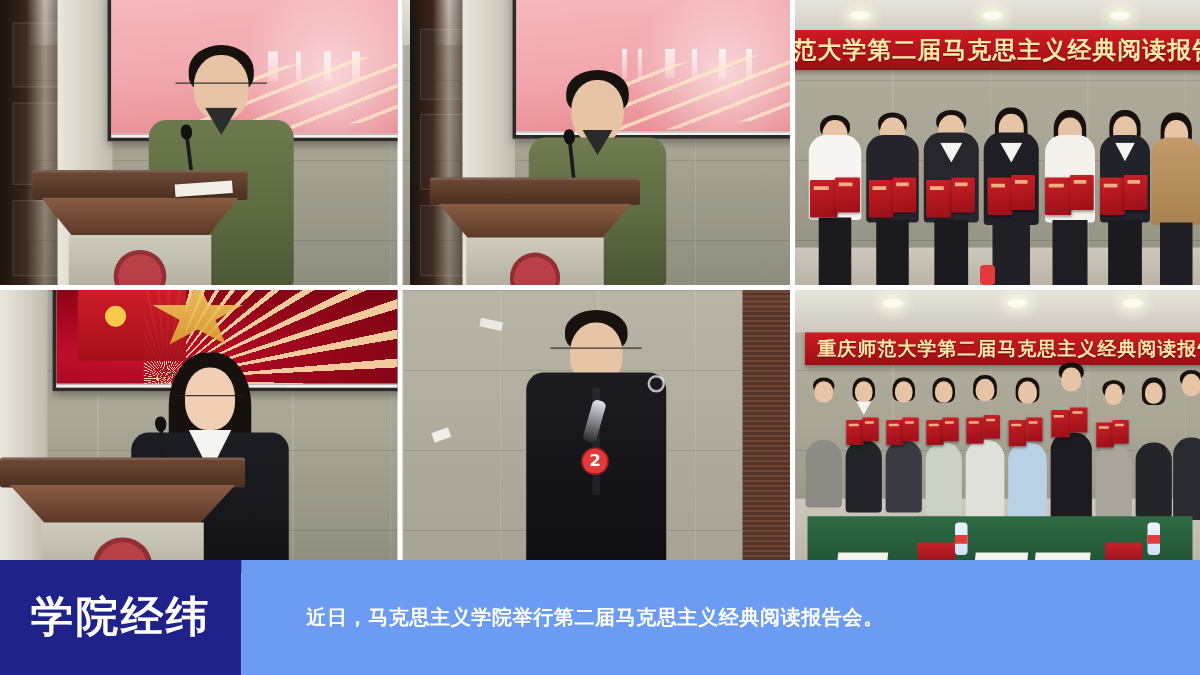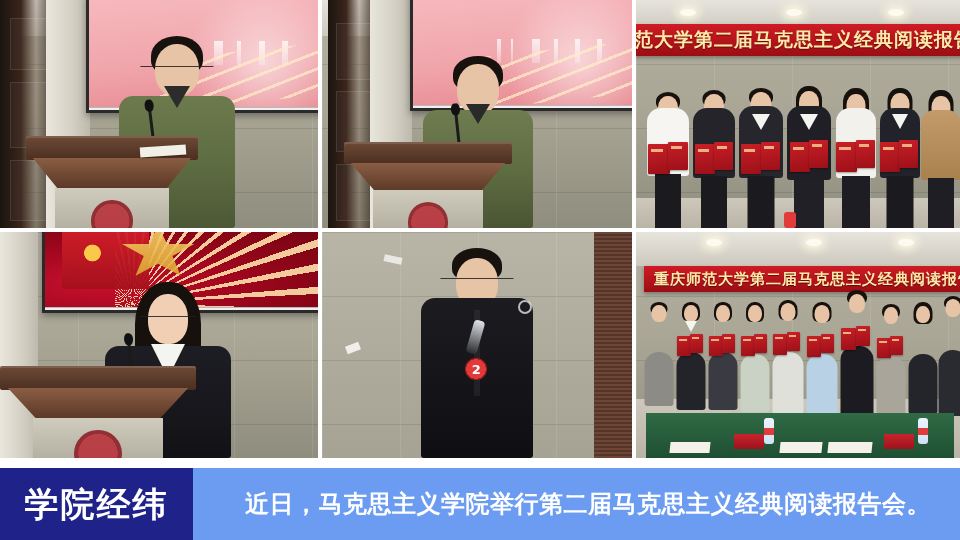--- a/index.html
+++ b/index.html
@@ -132,26 +132,26 @@
   .greentable{position:absolute;left:3%;right:3%;bottom:0;height:20%;
     background:linear-gradient(180deg,#2f6b45,#1f4f32);}
   .bottle{position:absolute;bottom:6%;width:10px;height:26px;border-radius:3px;
     background:linear-gradient(180deg,#eaf4ff,#cfe2f3);}
   .bottle:after{content:"";position:absolute;left:0;right:0;top:38%;height:26%;background:#e23b3b;}
   .placard{position:absolute;bottom:4%;height:15px;
     background:linear-gradient(180deg,#c8232c,#9c141c);}
   .paper{position:absolute;bottom:2%;height:11px;background:#f3f1ea;transform:skewX(-6deg);}
 
   
-  .capbar{position:absolute;left:0;right:0;bottom:0;height:72px;display:flex;}
+  .capbar{position:absolute;left:0;right:0;bottom:0;height:92px;display:flex;}
   .cap-left{width:193px;background:#1f2288;display:flex;align-items:center;justify-content:center;}
   .cap-left .logo{color:#ffffff;font-size:34px;font-weight:bold;letter-spacing:2px;
     font-family:"DejaVu Sans","Liberation Sans",sans-serif;line-height:1;}
   .cap-right{flex:1;background:#6b9cf2;display:flex;align-items:center;}
-  .cap-right .text{color:#ffffff;font-size:24px;font-weight:bold;letter-spacing:.5px;
+  .cap-right .text{color:#ffffff;font-size:16px;font-weight:bold;letter-spacing:.5px;
     margin-left:52px;font-family:"DejaVu Sans","Liberation Sans",sans-serif;}
 </style>
 </head>
 <body>
 
 <div class="stage">
 
   <div class="collage">
 
     <div class="photo">

